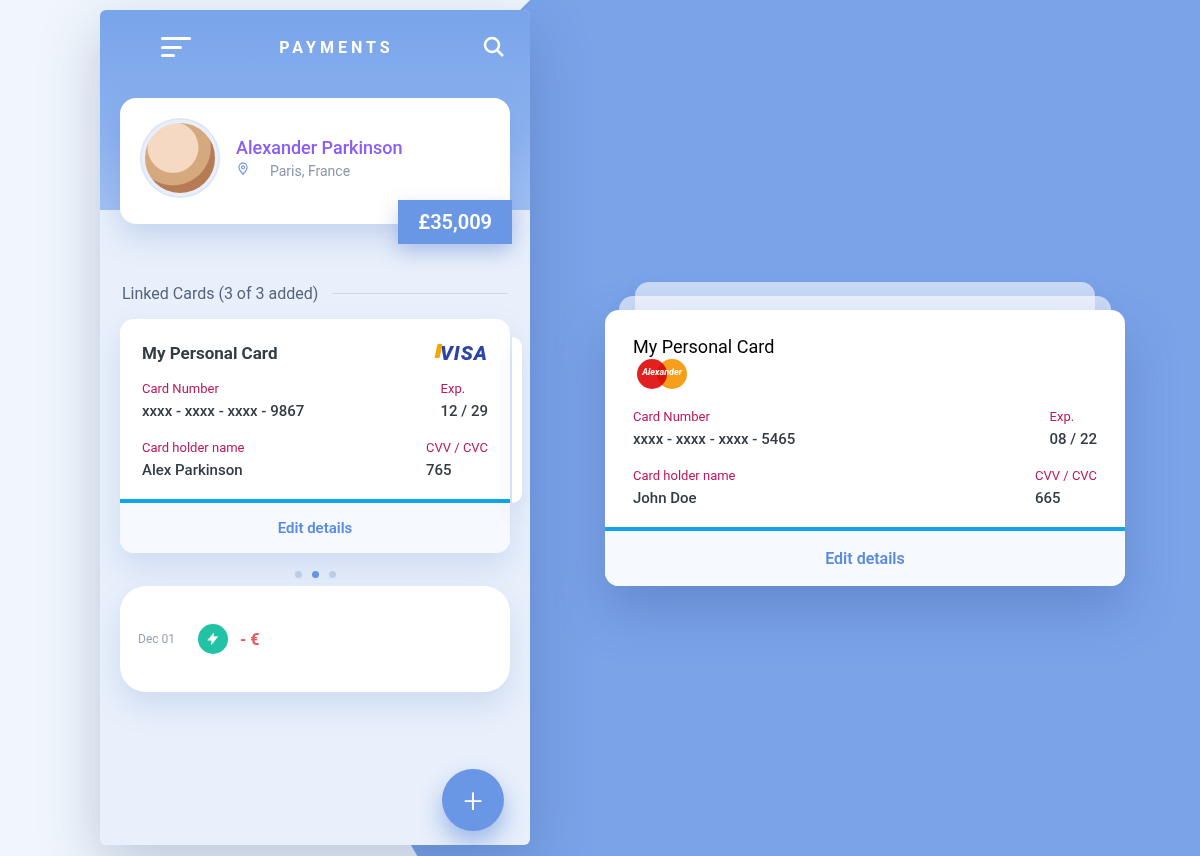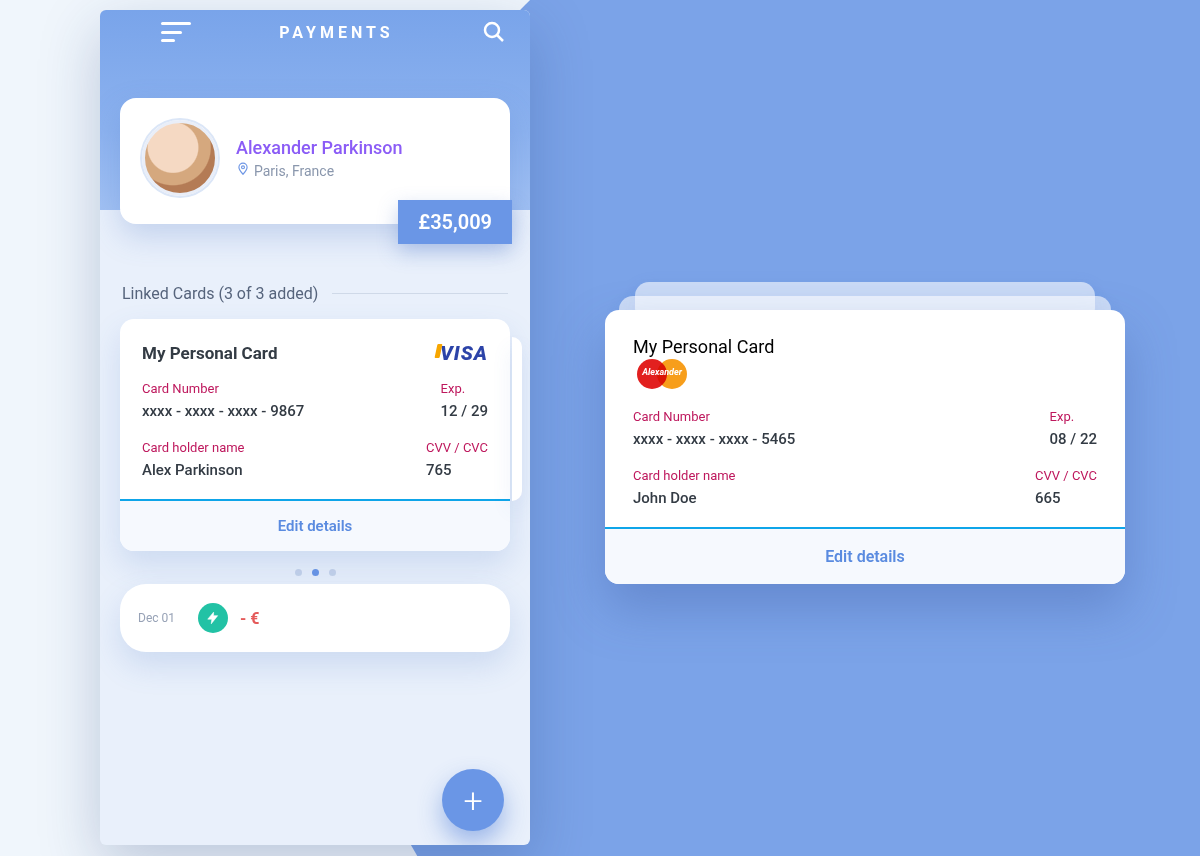--- a/index.html
+++ b/index.html
@@ -27,21 +27,21 @@
     overflow: hidden;
     z-index: 2;
   }
   .phone-header {
     height: 200px;
     background: linear-gradient(180deg, #79a4ea 0%, #8cb2ef 60%, #a1c1f3 100%);
     position: relative;
   }
   .phone-topbar {
     display: flex; align-items: center; justify-content: space-between;
-    padding: 10px 24px 0 24px;
+    padding: 25px 24px 0 24px;
     color: #fff;
     margin-left: 37px;
   }
   .menu-icon { width: 30px; height: 20px; display: flex; flex-direction: column; justify-content: space-between; cursor: pointer; }
   .menu-icon span { display: block; height: 3px; background: #fff; border-radius: 2px; }
   .menu-icon span:nth-child(2){ width: 70%; }
   .menu-icon span:nth-child(3){ width: 45%; }
   .page-title { color:#fff; font-size: 16px; font-weight: 700; letter-spacing: 4px; }
   .search-icon { width: 24px; height: 24px; cursor: pointer; }
   .search-icon svg { stroke: #fff; fill: none; stroke-width: 2.5; }
@@ -55,21 +55,21 @@
     padding: 22px 20px 28px 22px;
     display: flex; align-items: center; gap: 18px;
   }
   .avatar {
     width: 76px; height: 76px; border-radius: 50%;
     background: radial-gradient(circle at 40% 35%, #f5d9c3 0 40%, #d5a87e 42% 60%, #b47b55 62% 100%);
     border: 3px solid #e9eef8;
     box-shadow: 0 0 0 2px #dbe6f7;
   }
   .profile-text .name { color:#8b5cf6; font-size: 18px; font-weight: 500; margin-bottom: 4px;}
-  .profile-text .loc { color:#8a97ad; font-size: 14px; display:flex; align-items:center; gap:4px;}
+  .profile-text .loc { color:#8a97ad; font-size: 14px; display:flex; align-items:center; gap:20px;}
   .pin-icon svg { stroke:#6f97e5; fill:none; stroke-width:2; width:14px; height:14px;}
   .balance-badge {
     position:absolute; right:-2px; bottom:-20px;
     background:#6a96e6; color:#fff; font-size:20px; font-weight:600;
     padding: 10px 20px; border-radius: 0;
     box-shadow: 0 8px 20px rgba(80,120,200,0.35);
   }
 
   .phone-body { padding: 62px 20px 0 20px; }
 
@@ -85,31 +85,31 @@
   .card-panel .title-row { display:flex; justify-content:space-between; align-items:center; margin-bottom:16px;}
   .card-panel .ctitle { color:#333b44; font-size:17px; font-weight:700;}
   .visa-logo { font-style: italic; font-weight: 900; letter-spacing: 1px; font-size: 20px;
     background: linear-gradient(180deg,#2c43a8,#2c43a8); -webkit-background-clip:text; background-clip:text; color:transparent; position:relative;}
   .visa-logo::before { content:""; position:absolute; left:-4px; top:3px; width:5px; height:14px; background:#f7a600; transform:skewX(-12deg); border-radius:1px;}
   .field-row { display:flex; justify-content:space-between; margin-bottom:20px;}
   .flabel { color:#be185d; font-size:13px; margin-bottom:6px;}
   .fvalue { color:#333b44; font-size:15px; font-weight:500;}
   .card-footer {
     margin: 8px -22px 0 -22px; padding: 16px 0;
-    border-top:2px solid #0ea5e9;
+    border-top:4px solid #0ea5e9;
     text-align:center; color:#5a8be0; font-weight:600; font-size:15px;
     background:#f6f9fe; border-radius:0 0 14px 14px;
     cursor:pointer;
   }
   .peek { position:absolute; top:18px; bottom:50px; right:-12px; width:10px; background:#fff; border-radius:0 10px 10px 0; box-shadow: 0 10px 20px rgba(80,120,200,0.12);}
   .dots { display:flex; justify-content:center; gap:10px; margin:18px 0 8px;}
   .dot { width:7px; height:7px; border-radius:50%; background:#c6d3ea;}
   .dot.active { background:#6a96e6;}
 
-  .tx-panel { background:#fff; border-radius:26px; box-shadow: 0 14px 30px rgba(80,120,200,0.18); padding:9px 18px; margin-top:4px; position:relative;}
+  .tx-panel { background:#fff; border-radius:26px; box-shadow: 0 14px 30px rgba(80,120,200,0.18); padding:28px 18px; margin-top:4px; position:relative;}
   .tx-row { display:flex; align-items:center; padding:10px 0;}
   .tx-date { color:#97a2b6; font-size:12px; width:48px;}
   .tx-icon { width:30px;height:30px;border-radius:50%; margin:0 12px; display:flex;align-items:center;justify-content:center;}
   .tx-icon.teal { background:#22c2a5;}
   .tx-icon.orange { background:#f6a623;}
   .tx-icon svg { width:14px;height:14px; stroke:#fff; fill:#fff;}
   .tx-desc { color:#56647c; font-size:15px; flex:1;}
   .tx-amt { text-align:right;}
   .tx-amt .amt { font-size:16px; font-weight:700;}
   .tx-amt .sub { font-size:10px; color:#9aa6ba;}

